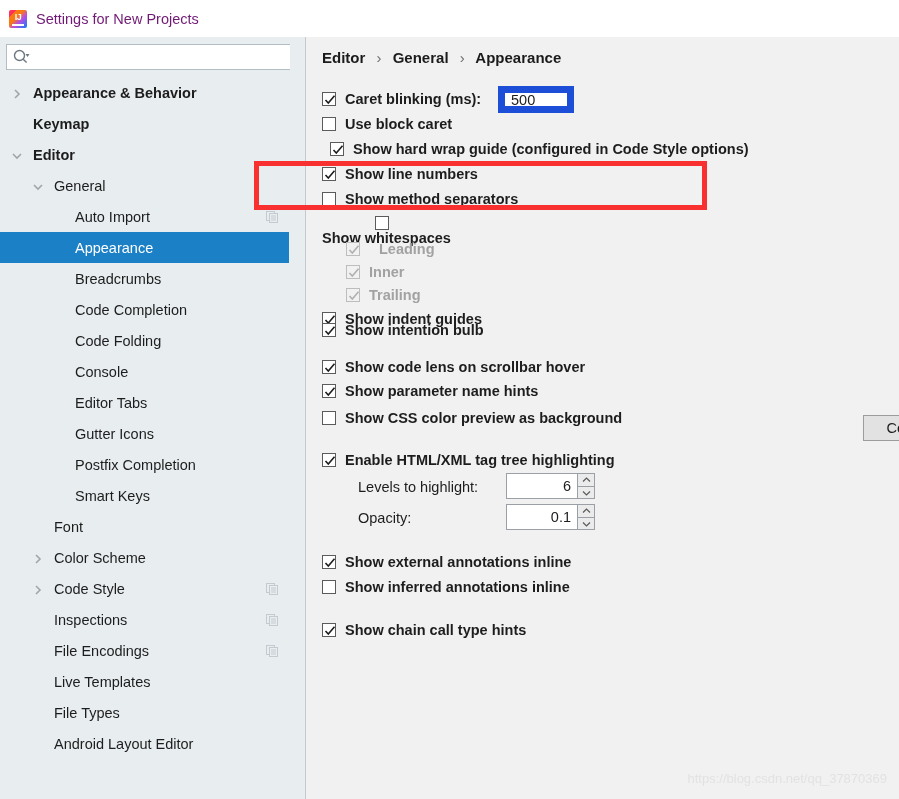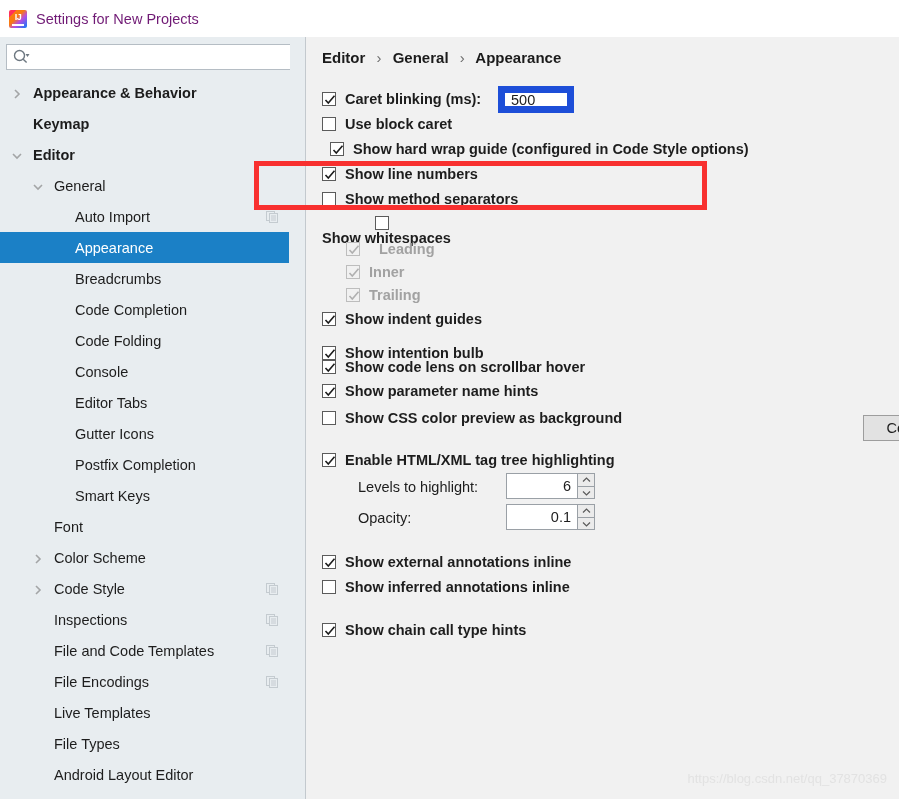--- a/index.html
+++ b/index.html
@@ -397,30 +397,20 @@
           <span class="lbl">Inspections</span>
           <span class="copyicon"><svg width="12" height="12" viewBox="0 0 12 12">
               <rect x="0.5" y="0.5" width="8" height="9" fill="none" stroke="#9aa2aa" stroke-width="1"></rect>
               <rect x="3.5" y="2.5" width="8" height="9" fill="#e8edf0" stroke="#9aa2aa" stroke-width="1"></rect>
               <line x1="5" y1="5" x2="10" y2="5" stroke="#9aa2aa" stroke-width="1"></line>
               <line x1="5" y1="7" x2="10" y2="7" stroke="#9aa2aa" stroke-width="1"></line>
               <line x1="5" y1="9" x2="10" y2="9" stroke="#9aa2aa" stroke-width="1"></line>
             </svg></span>
         </div>
         <div class="tree-row lv1">
-          <span class="lbl">File and Code Templates</span>
-          <span class="copyicon"><svg width="12" height="12" viewBox="0 0 12 12">
-              <rect x="0.5" y="0.5" width="8" height="9" fill="none" stroke="#9aa2aa" stroke-width="1"></rect>
-              <rect x="3.5" y="2.5" width="8" height="9" fill="#e8edf0" stroke="#9aa2aa" stroke-width="1"></rect>
-              <line x1="5" y1="5" x2="10" y2="5" stroke="#9aa2aa" stroke-width="1"></line>
-              <line x1="5" y1="7" x2="10" y2="7" stroke="#9aa2aa" stroke-width="1"></line>
-              <line x1="5" y1="9" x2="10" y2="9" stroke="#9aa2aa" stroke-width="1"></line>
-            </svg></span>
-        </div>
-        <div class="tree-row lv1">
           <span class="lbl">File Encodings</span>
           <span class="copyicon"><svg width="12" height="12" viewBox="0 0 12 12">
               <rect x="0.5" y="0.5" width="8" height="9" fill="none" stroke="#9aa2aa" stroke-width="1"></rect>
               <rect x="3.5" y="2.5" width="8" height="9" fill="#e8edf0" stroke="#9aa2aa" stroke-width="1"></rect>
               <line x1="5" y1="5" x2="10" y2="5" stroke="#9aa2aa" stroke-width="1"></line>
               <line x1="5" y1="7" x2="10" y2="7" stroke="#9aa2aa" stroke-width="1"></line>
               <line x1="5" y1="9" x2="10" y2="9" stroke="#9aa2aa" stroke-width="1"></line>
             </svg></span>
         </div>
         <div class="tree-row lv1">
@@ -526,21 +516,21 @@
 
     <div class="opt" style="left:16px; top:274px;">
       <span class="cb">
           <span class="tick"><svg width="12" height="12" viewBox="0 0 12 12">
               <polyline points="1.5,6 4.3,9 10.5,1.8" fill="none" stroke="#1d1d1d" stroke-width="1.6"></polyline>
             </svg></span>
         </span>
       <span class="txt-lbl">Show indent guides</span>
     </div>
 
-    <div class="opt" style="left:16px; top:308px;">
+    <div class="opt" style="left:16px; top:285px;">
       <span class="cb">
           <span class="tick"><svg width="12" height="12" viewBox="0 0 12 12">
               <polyline points="1.5,6 4.3,9 10.5,1.8" fill="none" stroke="#1d1d1d" stroke-width="1.6"></polyline>
             </svg></span>
         </span>
       <span class="txt-lbl">Show intention bulb</span>
     </div>
 
     <div class="opt" style="left:16px; top:322px;">
       <span class="cb">

